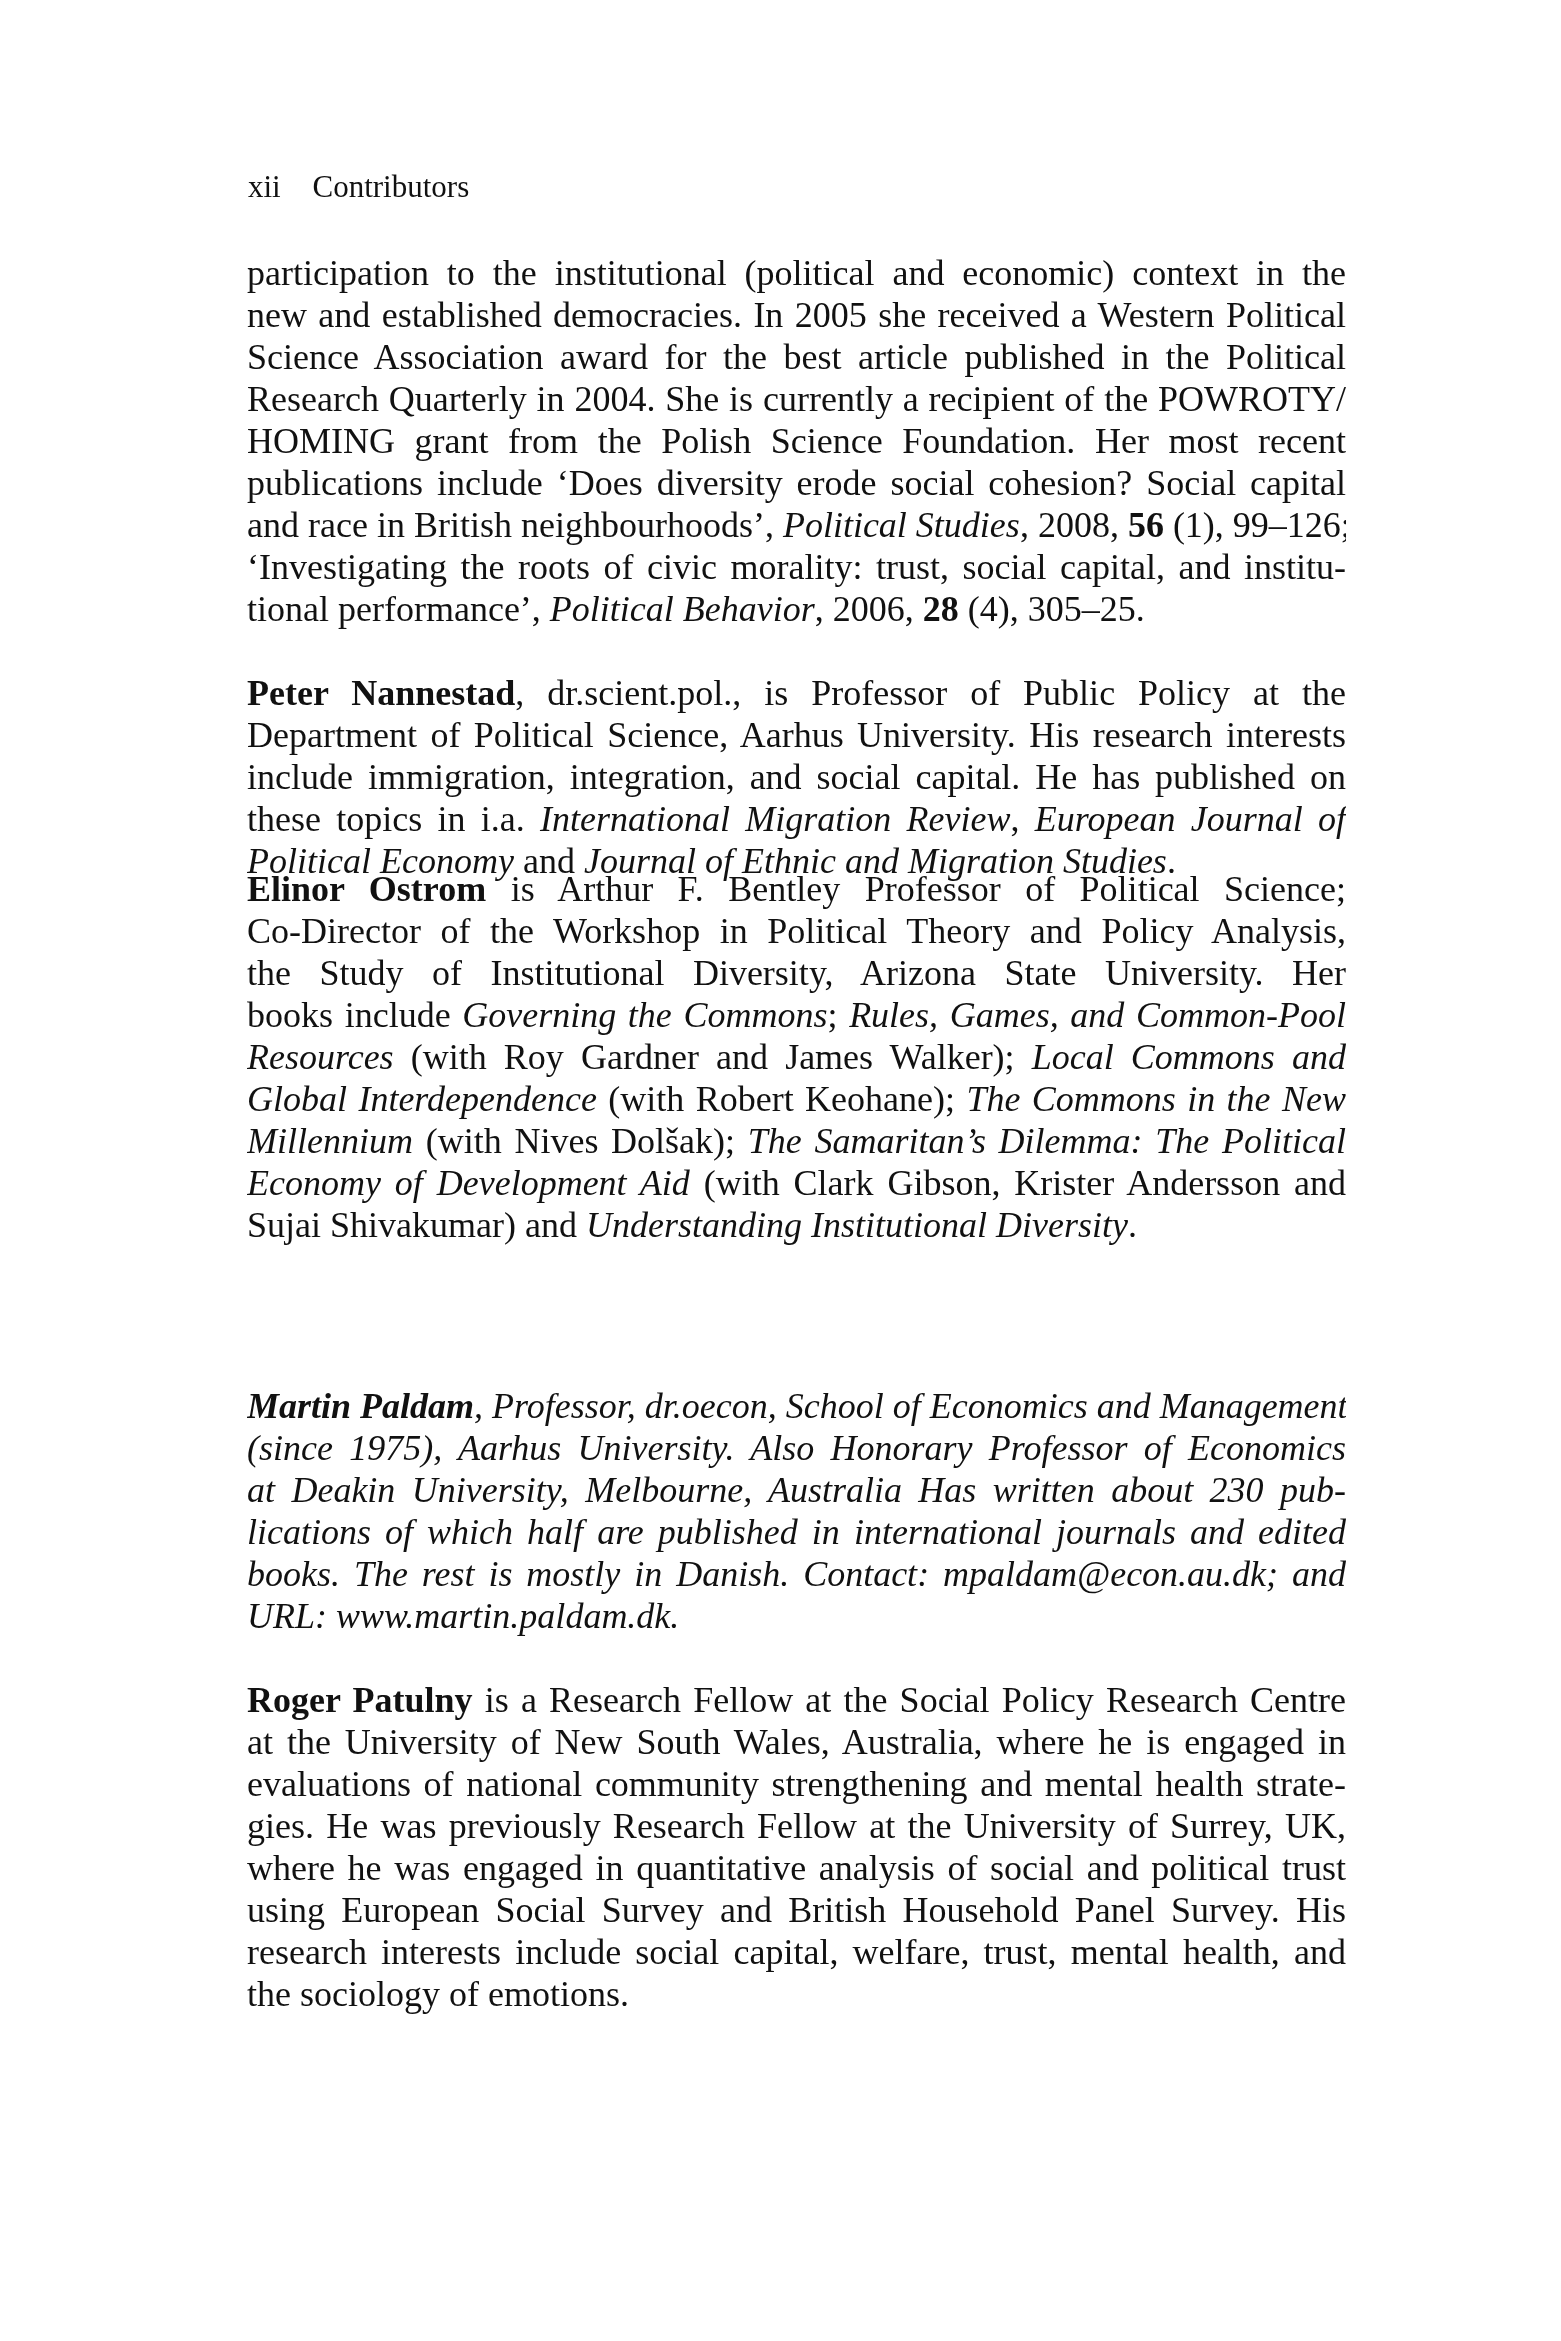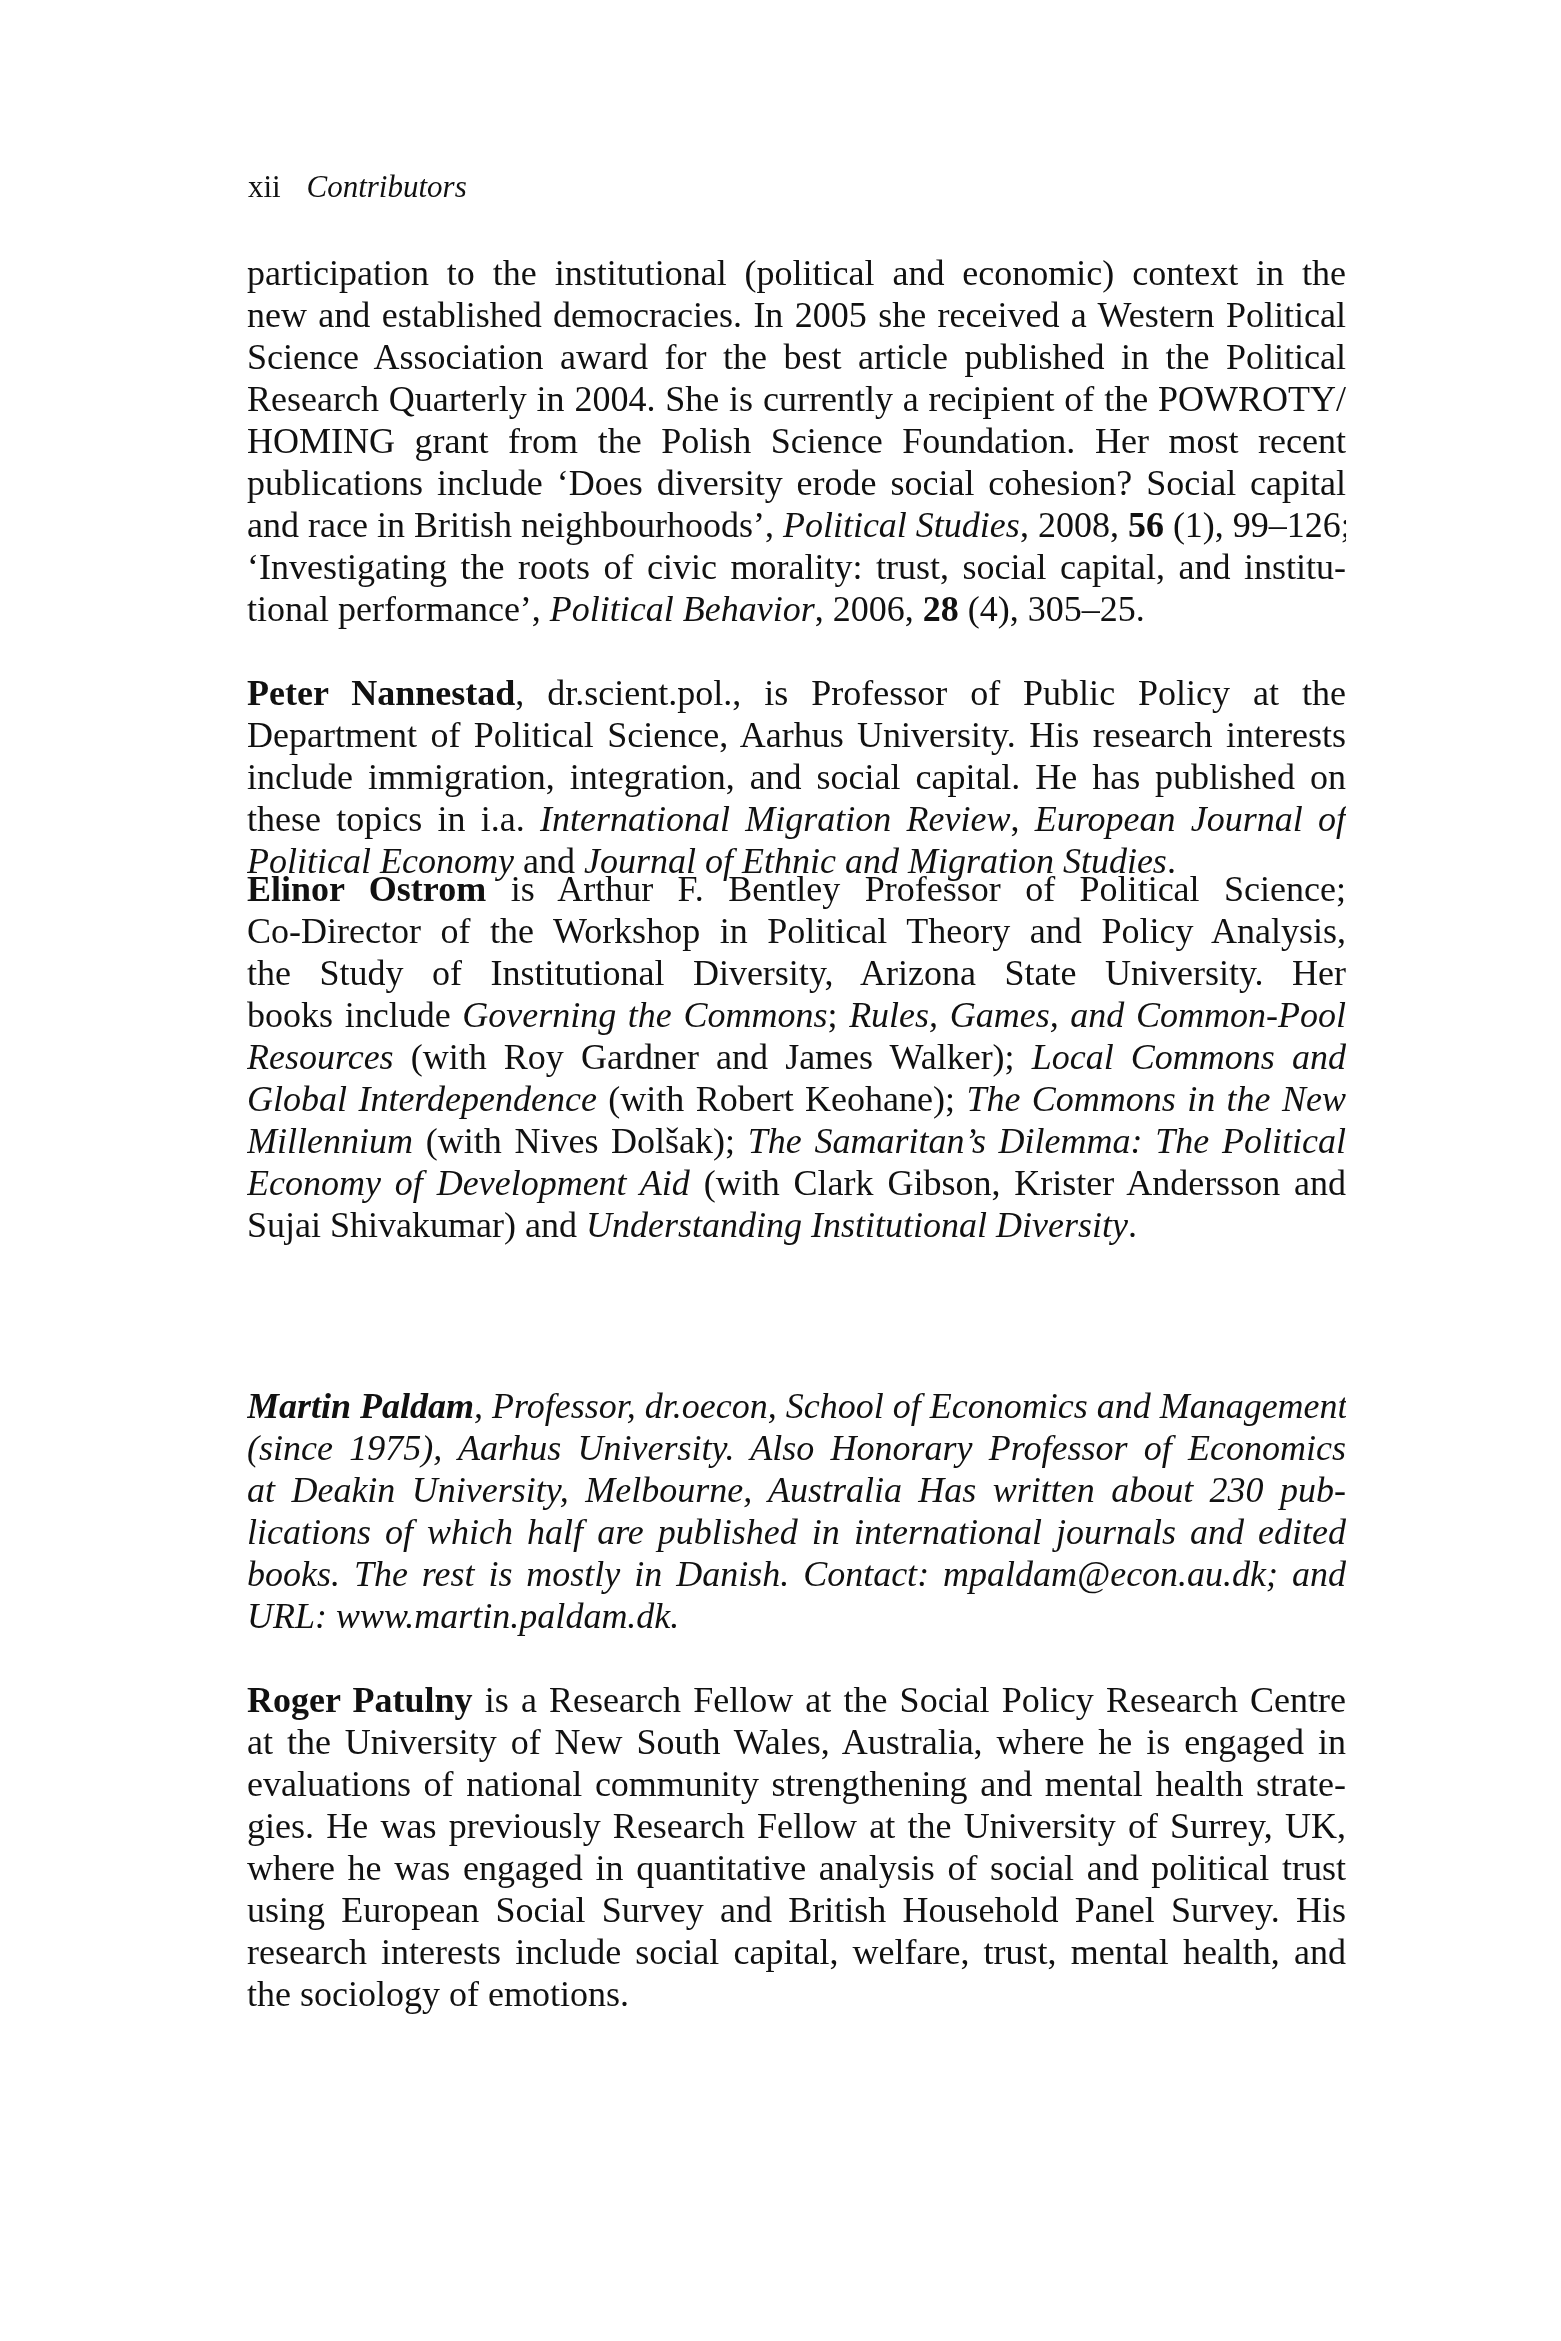--- a/index.html
+++ b/index.html
@@ -1,20 +1,20 @@
 <!DOCTYPE html>
 <html style="font-size:13.6px"><head>
 <meta charset="utf-8">
 <style>
   html, body { margin: 0; padding: 0; background: #ffffff; }
   body { width: 1562px; height: 2342px; position: relative; overflow: hidden;
          font-family: "Liberation Serif", "DejaVu Serif", serif; color: #111; }
   .running-head { position: absolute; left: 248px; top: 166px; font-size: 31px; line-height: 42px; }
-  .running-head .folio { margin-right: 18px; }
-  .running-head .section { font-style: italic; }
+  .running-head .folio { margin-right: 24px; }
+  .running-head .section { }
   .para { position: absolute; left: 247px; width: 1099px; font-size: 36px; }
   .line { display: block; height: 42px; line-height: 42px; white-space: nowrap;
           text-align: justify; text-align-last: justify; overflow: hidden; }
   .line.last { text-align-last: left; }
   .line span.i { font-style: italic; }
   .line span.b { font-weight: bold; }
   #p1 { top: 252px; }
   #p2 { top: 672px; }
   #p3 { top: 868px; }
   #p4 { top: 1385px; font-style: italic; }

